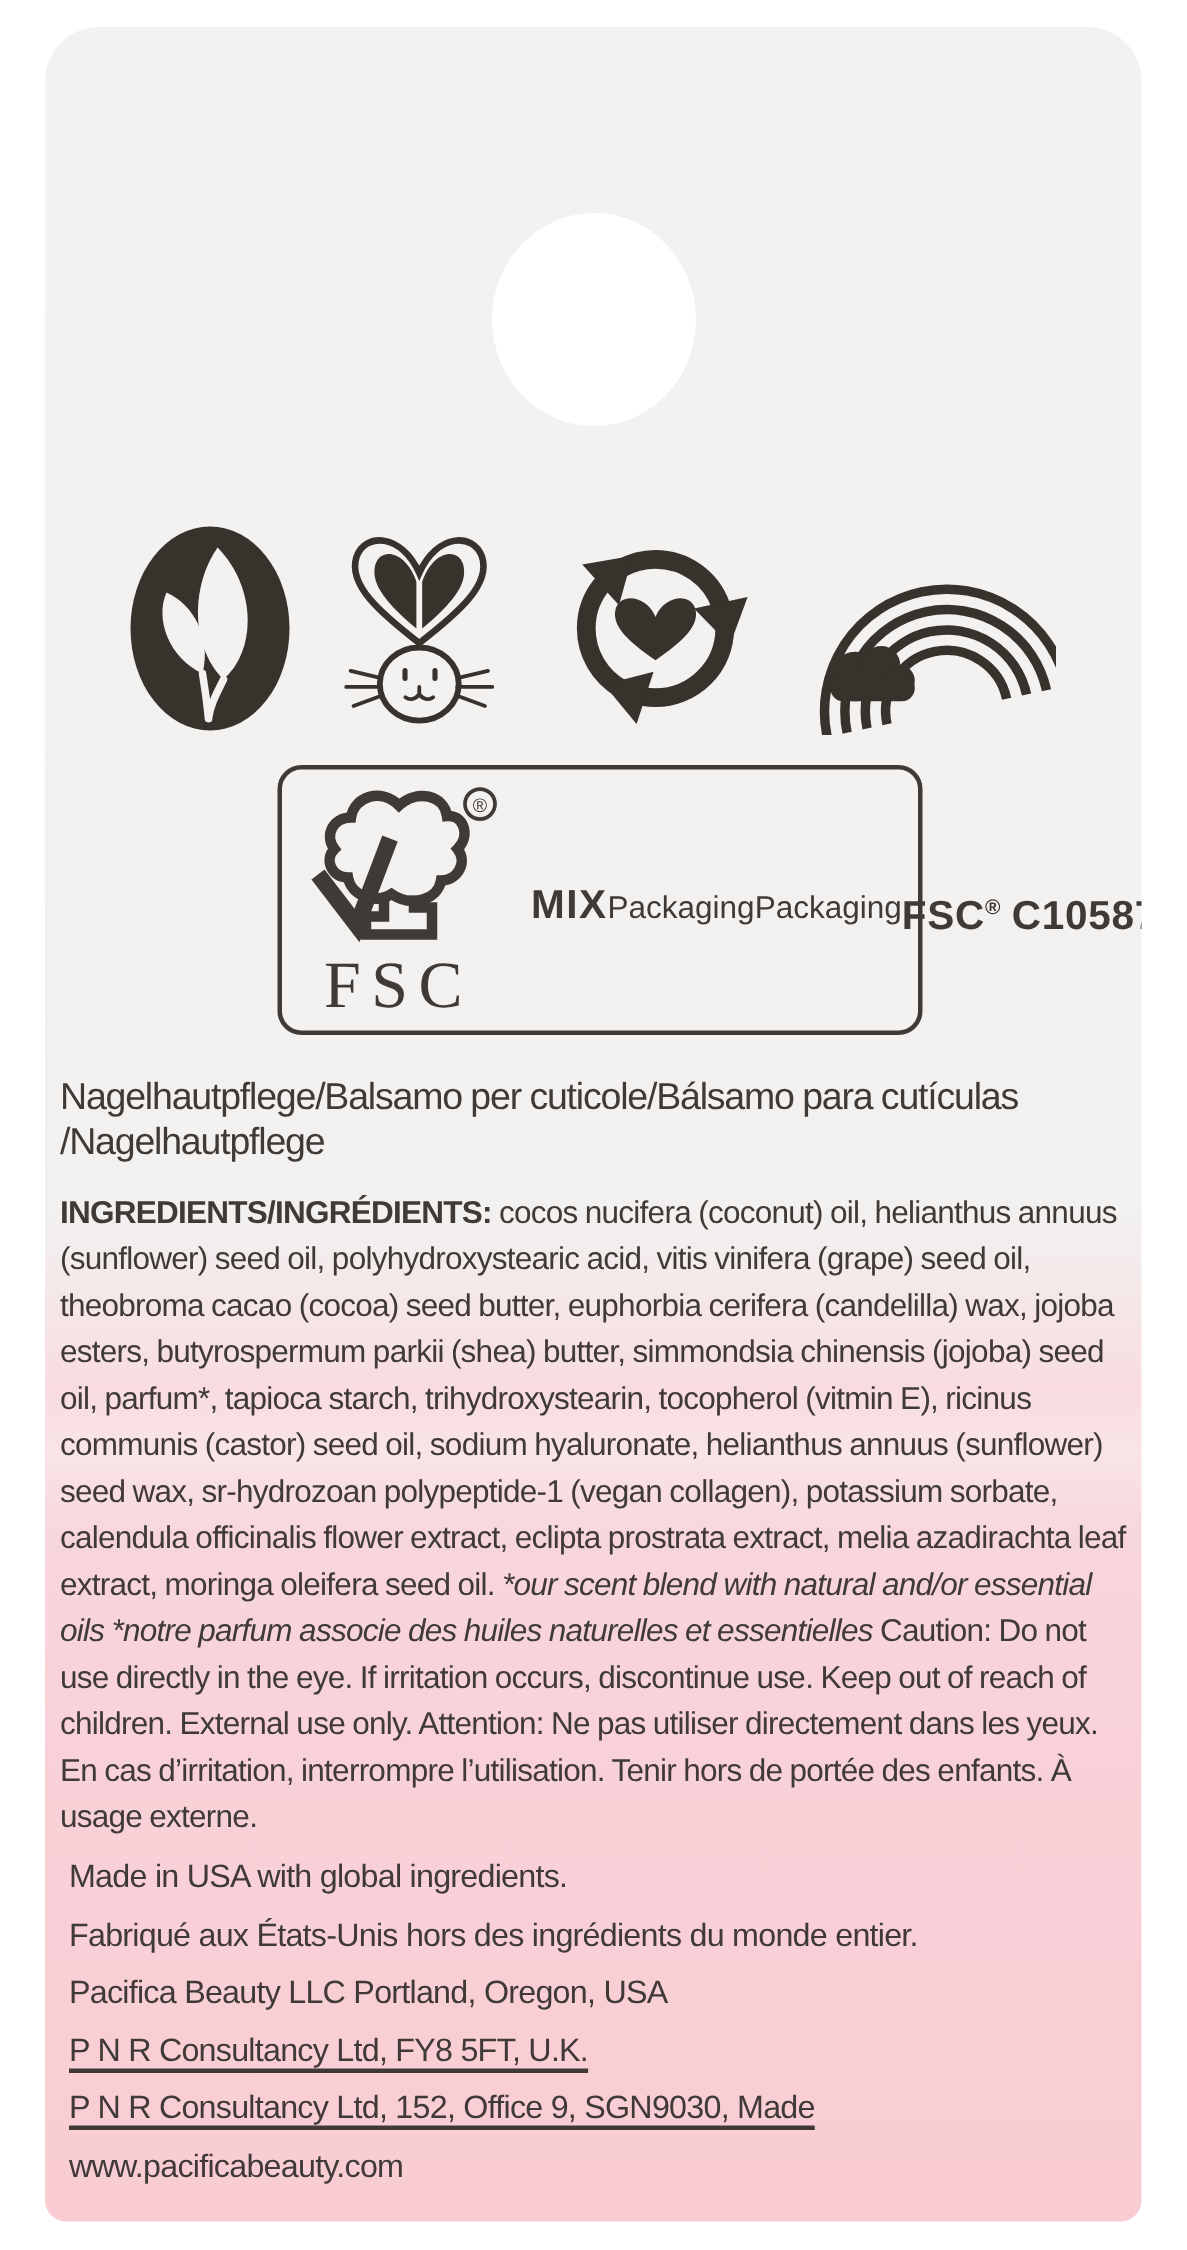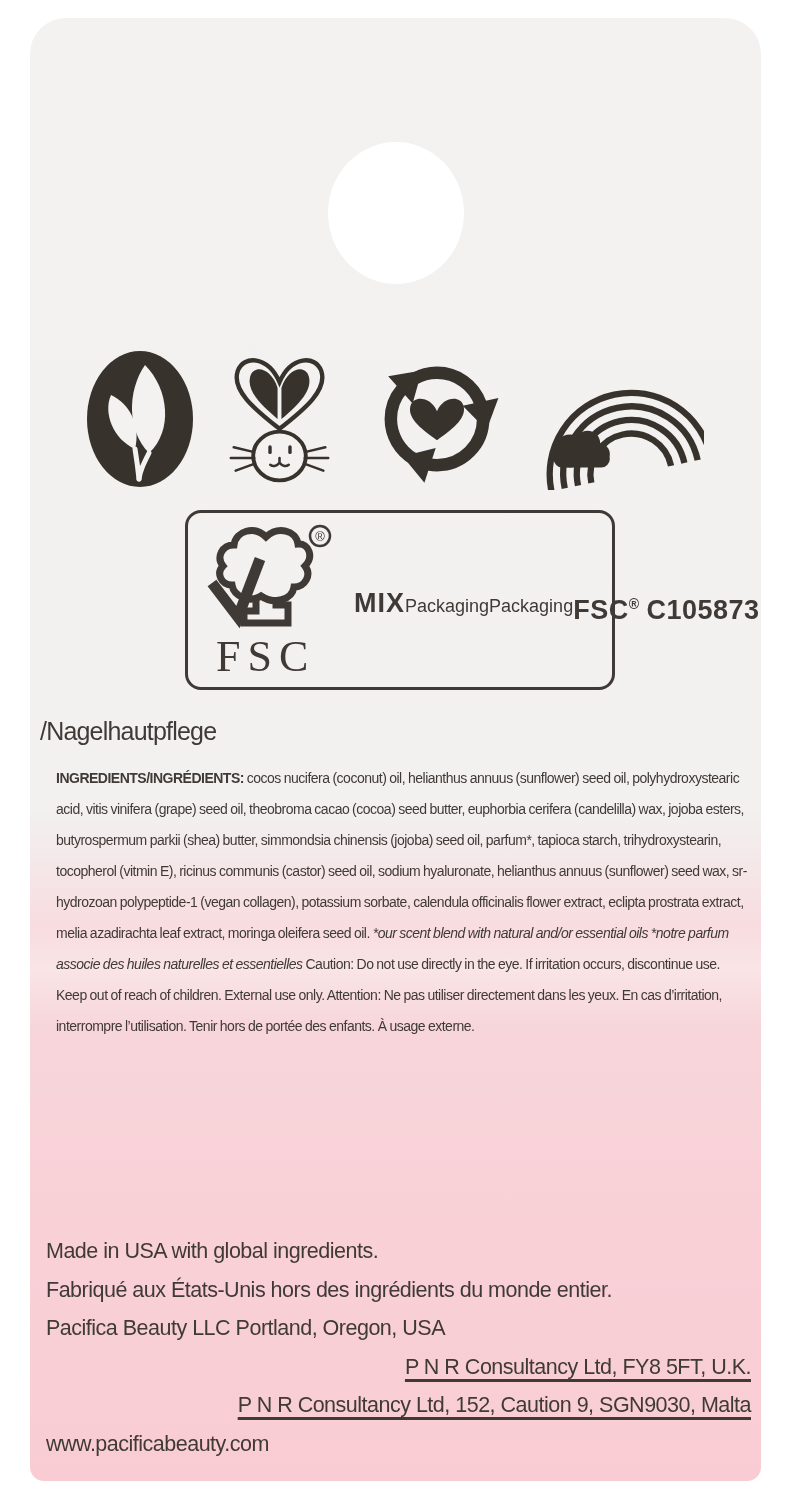--- a/index.html
+++ b/index.html
@@ -17,33 +17,33 @@
           justify-content:space-between;align-items:center;height:150px;}
   .fsc-box{margin:16px 0 0 155px;width:430px;height:180px;box-sizing:border-box;
            border:3px solid #403a36;border-radius:16px;display:flex;
            padding:10px 12px 8px 16px;}
   .fsc-logo{width:165px;display:flex;flex-direction:column;align-items:flex-start;}
   .fsc-serif{font-family:"Liberation Serif", serif;font-size:44px;line-height:40px;
              letter-spacing:7px;margin:2px 0 0 12px;color:#403a36;}
   .fsc-text{flex:1;display:flex;align-items:center;
             justify-content:flex-start;padding-top:4px;}
   .fsc-mix{font-size:27px;font-weight:bold;letter-spacing:1px;}
-  .fsc-sub{font-size:18px;margin-top:6px;text-align:right;}
+  .fsc-sub{font-size:21px;margin-top:6px;text-align:right;}
   .fsc-code{font-size:27px;font-weight:bold;margin-top:14px;letter-spacing:.5px;}
   .fsc-code sup{font-size:14px;vertical-align:super;}
   .fsc-code .code{margin-left:7px;}
   .heading{margin:26px 12px 0 10px;font-size:25px;line-height:30px;
            letter-spacing:-0.8px;word-spacing:-0.5px;}
-  .body-text{margin:17px 10px 0 26px;font-size:14px;line-height:31px;
+  .body-text{margin:17px 10px 0 10px;font-size:21px;line-height:31px;
              letter-spacing:-0.5px;word-spacing:-0.5px;}
   .bold{font-weight:bold;}
   .italic{font-style:italic;}
   .footer{position:absolute;left:16px;right:10px;bottom:18px;
           font-size:21.5px;line-height:38.5px;letter-spacing:-0.5px;}
-  .u{text-decoration:underline;text-decoration-thickness:2.5px;text-underline-offset:5px;text-align:right;}
+  .u{text-decoration:underline;text-decoration-thickness:2.5px;text-underline-offset:5px;}
   .b{font-weight:normal;}
   svg{display:block;}
 </style>
 </head>
 <body>
 
 <div class="page">
   <div class="tag">
     <div class="hole"></div>
 
@@ -113,27 +113,28 @@
         <div class="fsc-mix">MIX</div>
         <div class="fsc-sub">Packaging</div>
         <div class="fsc-sub">Packaging</div>
         <div class="fsc-code">
           <span>FSC</span><sup>®</sup><span class="code">C105873</span>
         </div>
       </div>
     </div>
 
     <div class="heading">
+      <div>Nagelhautpflege/Balsamo per cuticole/Bálsamo para cutículas</div>
       <div>/Nagelhautpflege</div>
     </div>
 
     <p class="body-text"><span class="bold">INGREDIENTS/INGRÉDIENTS:</span><span> cocos nucifera (coconut) oil, helianthus annuus (sunflower) seed oil, polyhydroxystearic acid, vitis vinifera (grape) seed oil, theobroma cacao (cocoa) seed butter, euphorbia cerifera (candelilla) wax, jojoba esters, butyrospermum parkii (shea) butter, simmondsia chinensis (jojoba) seed oil, parfum*, tapioca starch, trihydroxystearin, tocopherol (vitmin E), ricinus communis (castor) seed oil, sodium hyaluronate, helianthus annuus (sunflower) seed wax, sr-hydrozoan polypeptide-1 (vegan collagen), potassium sorbate, calendula officinalis flower extract, eclipta prostrata extract, melia azadirachta leaf extract, moringa oleifera seed oil. </span><span class="italic">*our scent blend with natural and/or essential oils *notre parfum associe des huiles naturelles et essentielles</span><span> Caution: Do not use directly in the eye. If irritation occurs, discontinue use. Keep out of reach of children. External use only. Attention: Ne pas utiliser directement dans les yeux. En cas d’irritation, interrompre l’utilisation. Tenir hors de portée des enfants. À usage externe.</span></p>
 
     <div class="footer">
       <div>Made in USA with global ingredients.</div>
       <div>Fabriqué aux États-Unis hors des ingrédients du monde entier.</div>
       <div>Pacifica Beauty LLC Portland, Oregon, USA</div>
       <div class="u">P N R Consultancy Ltd, FY8 5FT, U.K.</div>
-      <div class="u">P N R Consultancy Ltd, 152, Caution 9, SGN9030, Malta</div>
+      <div class="u">P N R Consultancy Ltd, 152, Office 9, SGN9030, Made</div>
       <div class="b">www.pacificabeauty.com</div>
     </div>
   </div>
 </div>
 
 </body></html>

